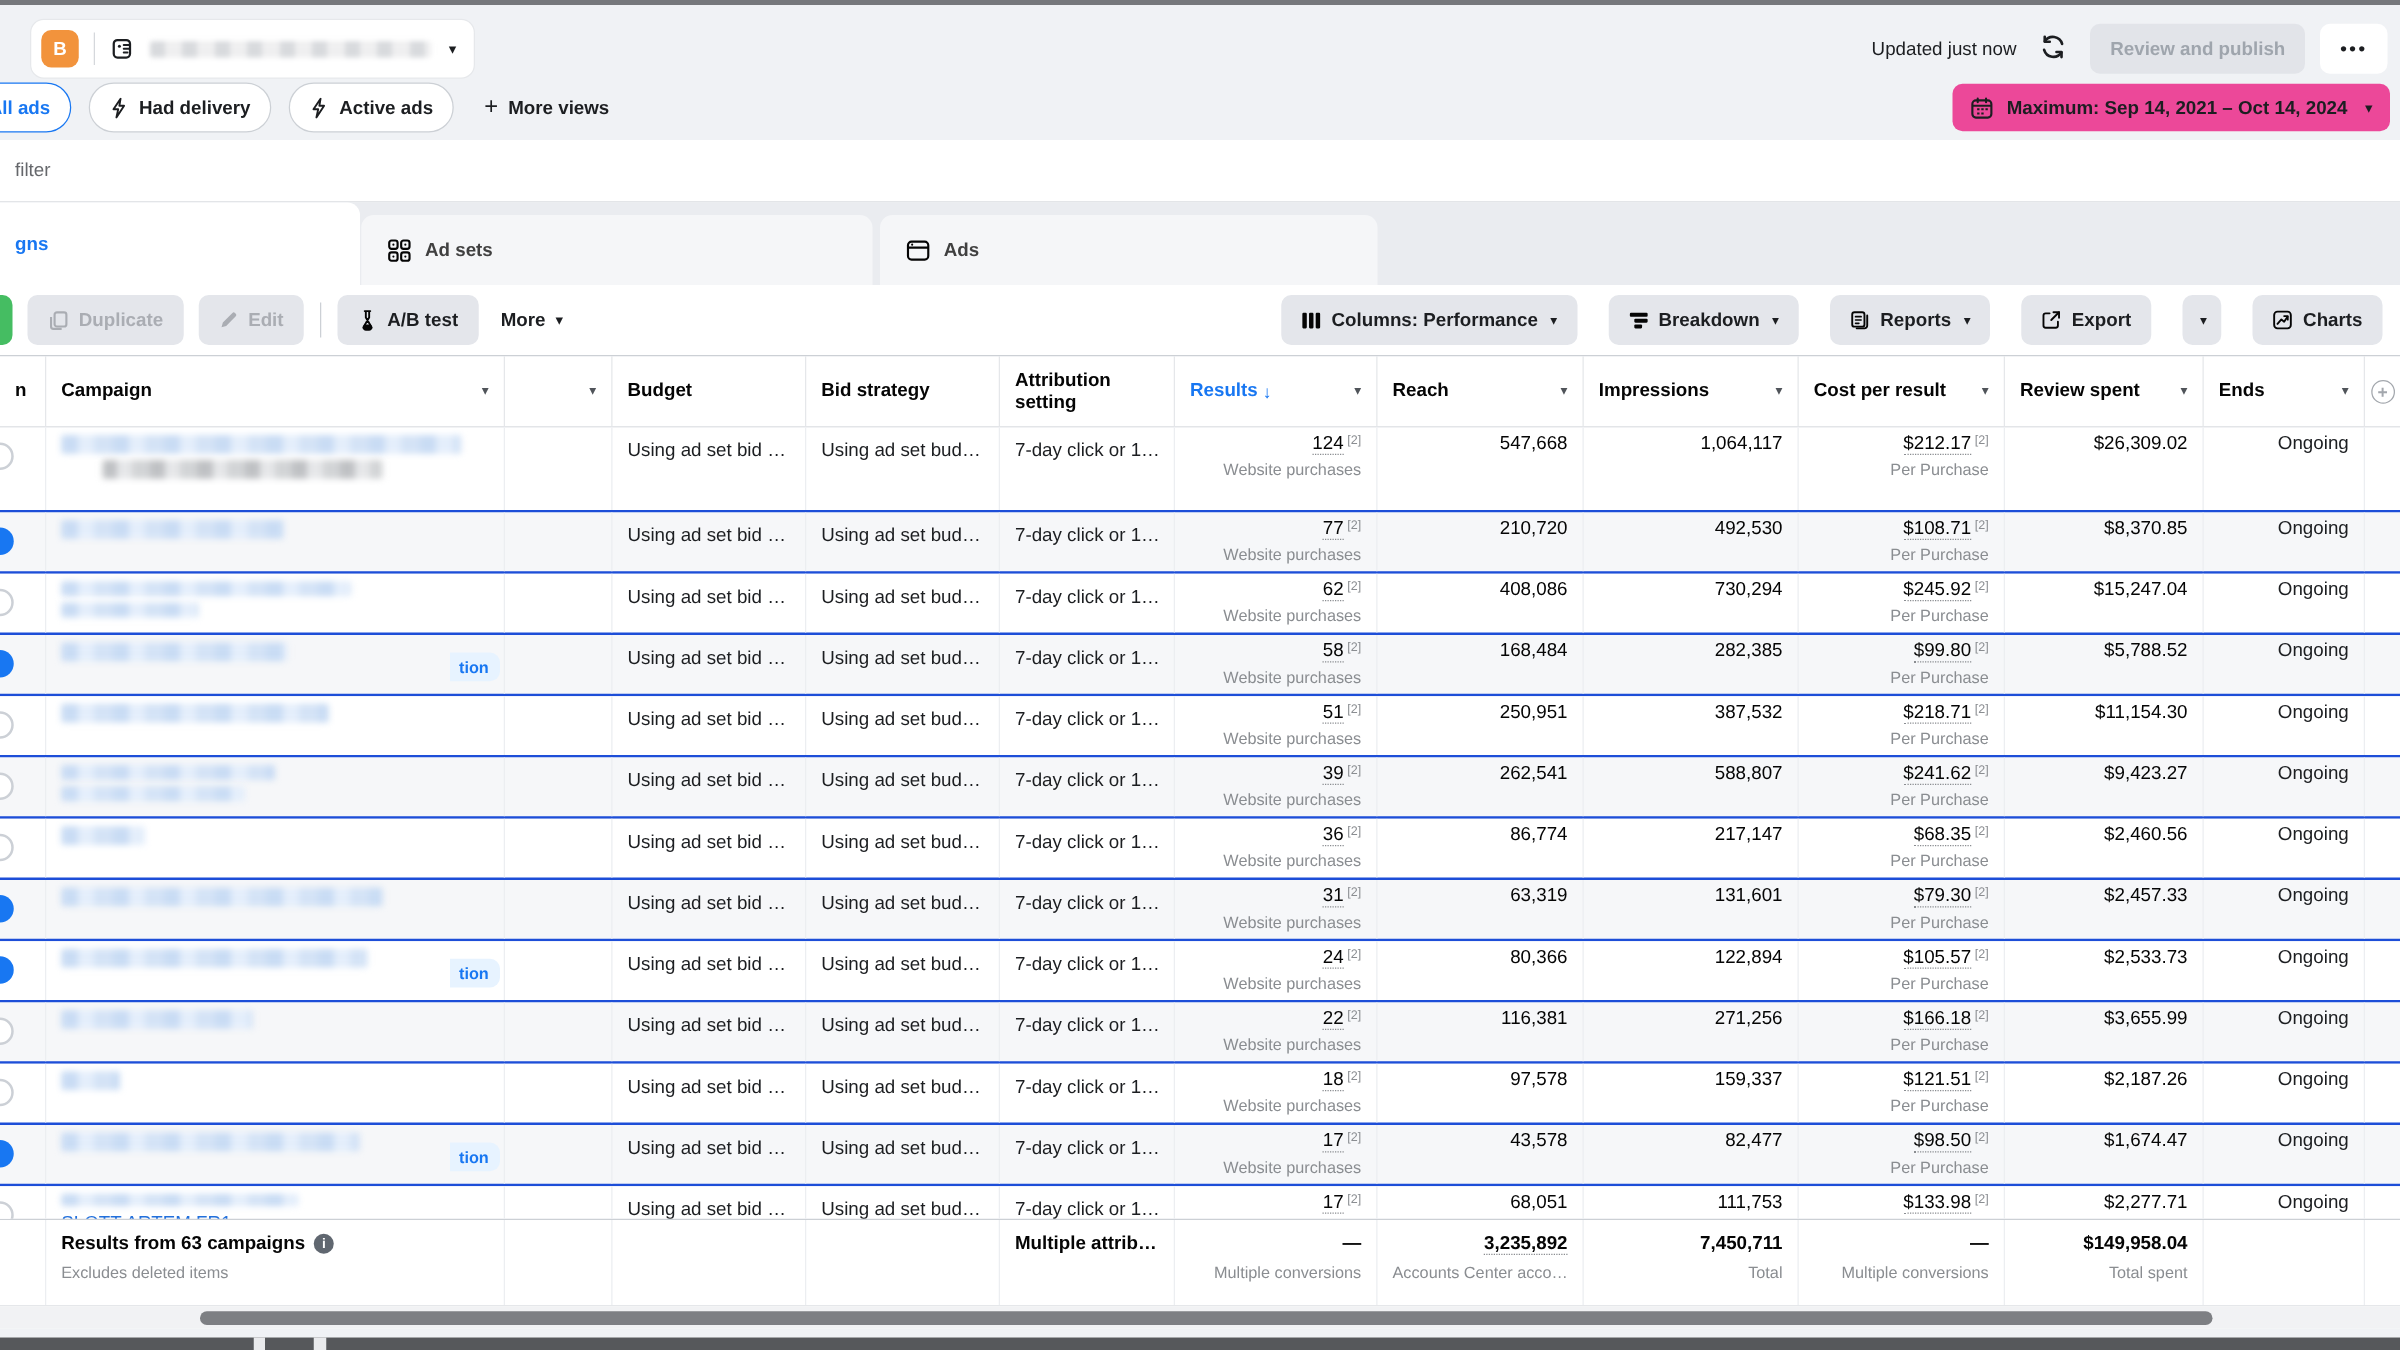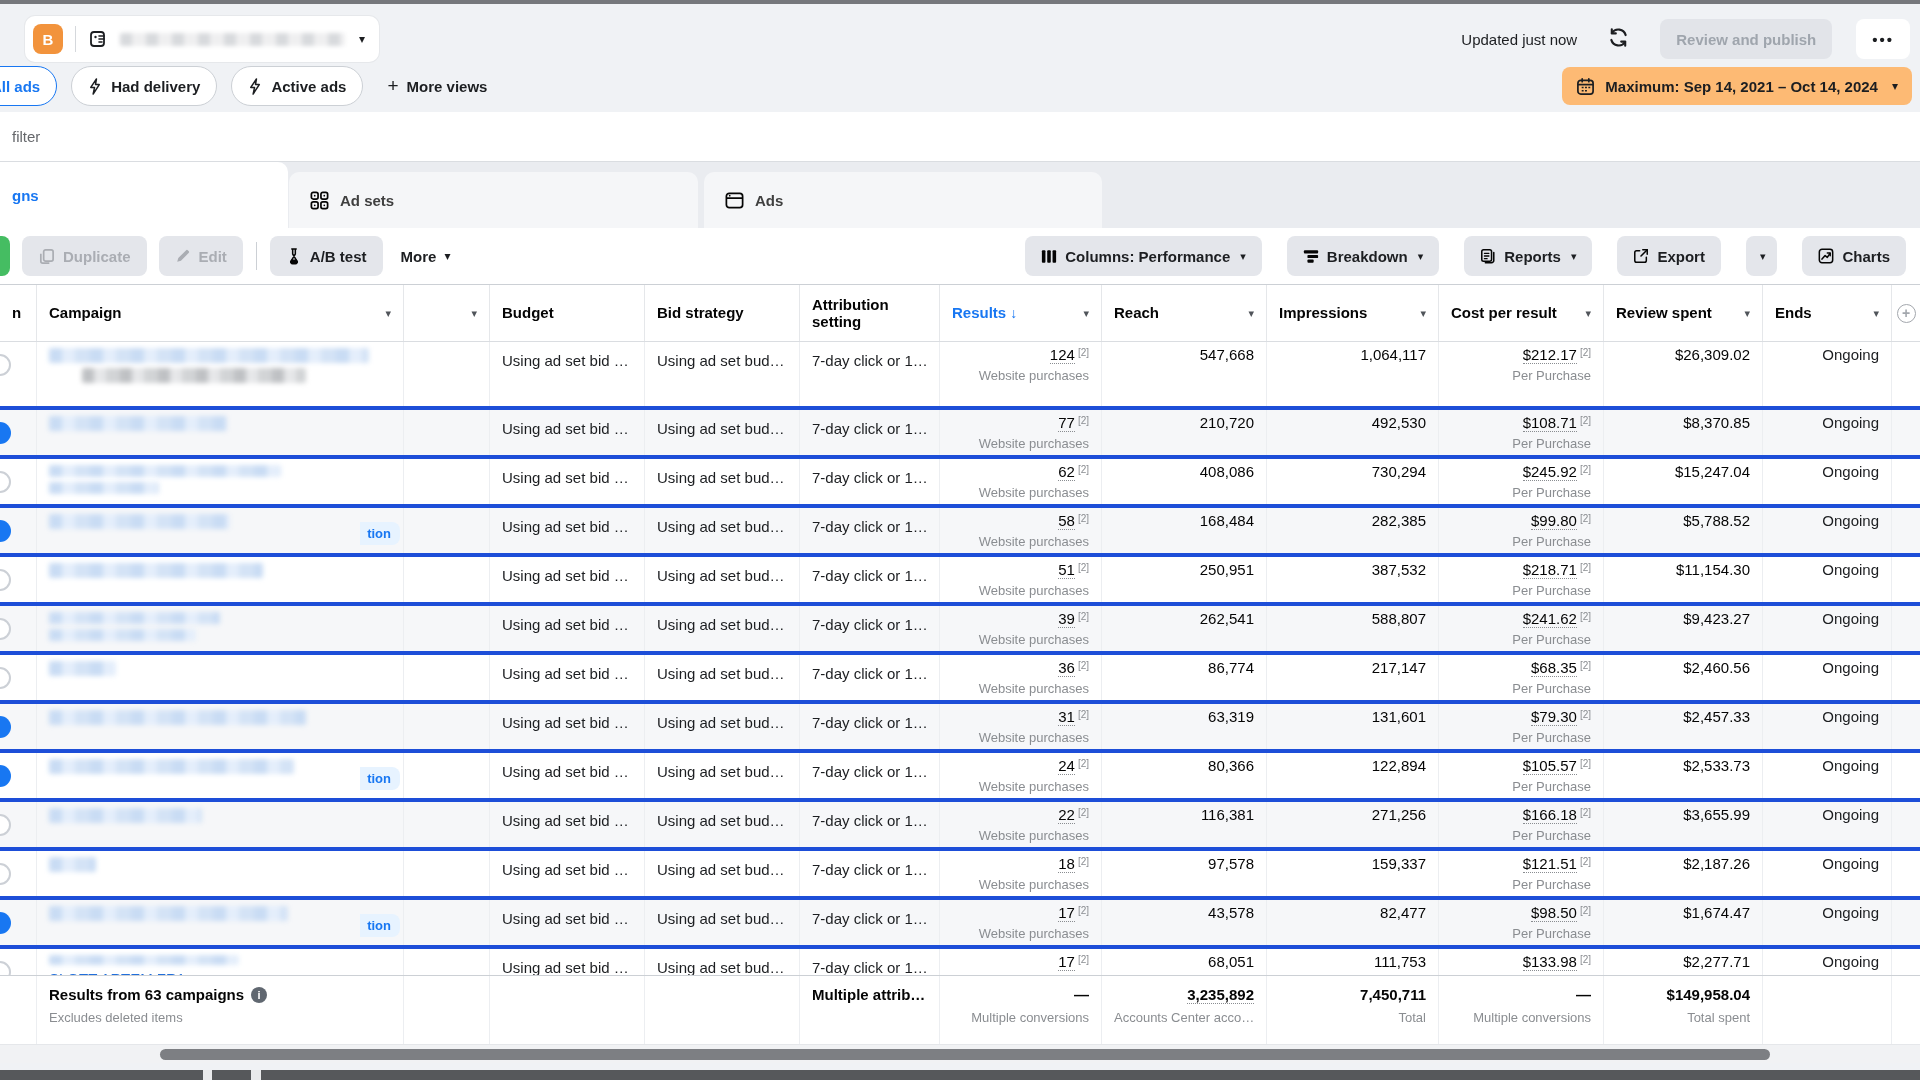--- a/index.html
+++ b/index.html
@@ -10,35 +10,35 @@
   
   .top-strip { height:4px; background:#76787c; flex:none; }
   .chrome { height:108px; background:#f0f2f5; flex:none; position:relative; }
   .chrome-row1 { display:flex; align-items:center; padding:12px 16px 0 25px; height:58px; }
   .account-pill { display:flex; align-items:center; background:#fff; border-radius:10px; height:46px; padding:0 14px 0 8px; box-shadow:0 0 0 1px rgba(0,0,0,0.04); cursor:pointer; }
   .avatar { width:30px; height:30px; border-radius:8px; background:#f2933c; color:#fff; font-weight:bold; font-size:15px; display:flex; align-items:center; justify-content:center; }
   .pill-divider { width:1px; height:26px; background:#d5d8dc; margin:0 12px; }
   .icon { display:inline-flex; align-items:center; justify-content:center; }
   .icon svg { display:block; }
   .caret { font-size:12px; color:#1c1e21; margin-left:14px; }
-  .chrome-right { margin-left:auto; display:flex; align-items:center; gap:24px; }
+  .chrome-right { margin-left:auto; display:flex; align-items:center; gap:12px; }
   .updated { font-size:15px; color:#1c1e21; }
   .iconbtn { background:transparent; border:none; cursor:pointer; color:#1c1e21; padding:6px; }
   .btn { border:none; border-radius:8px; height:40px; font-size:15px; font-weight:600; font-family:inherit; cursor:pointer; display:inline-flex; align-items:center; gap:8px; padding:0 16px; }
   .btn-disabled { background:#e2e4e9; color:#9fa5ad; cursor:default; }
   .btn-white { background:#fff; color:#1c1e21; }
   .dots { letter-spacing:2px; font-weight:bold; margin-right:-6px; }
 
   .chrome-row2 { display:flex; align-items:center; padding:4px 4px 0 0; }
   .viewtab { display:inline-flex; align-items:center; gap:8px; height:40px; border-radius:20px; background:#fff; border:1px solid #ccd0d5; padding:0 16px; font-size:15px; font-weight:600; color:#1c1e21; cursor:pointer; }
   .viewtab.active { border:1px solid #1877f2; color:#1877f2; margin-left:-26px; }
   .viewtab + .viewtab, .more-views { margin-left:14px; }
   .more-views { display:inline-flex; align-items:center; gap:8px; font-size:15px; font-weight:600; cursor:pointer; padding:0 10px; height:40px; }
   .more-views .plus { font-size:19px; font-weight:400; }
-  .date-pill { margin-left:auto; margin-right:4px; display:inline-flex; align-items:center; gap:10px; height:38px; background:#fdba74; border-radius:8px; padding:0 14px; font-size:15px; font-weight:600; cursor:pointer; }
+  .date-pill { margin-left:auto; margin-right:4px; display:inline-flex; align-items:center; gap:10px; height:38px; background:#ec4899; border-radius:8px; padding:0 14px; font-size:15px; font-weight:600; cursor:pointer; }
   .date-pill .caret { margin-left:4px; }
 
   
   .filter-bar { height:50px; background:#fff; border-bottom:1px solid #dadde1; display:flex; align-items:center; padding-left:12px; font-size:15px; color:#65676b; flex:none; }
 
   
   .tabstrip { height:66px; background:#eaecf0; position:relative; flex:none; }
   .ltab { position:absolute; border-radius:10px 10px 0 0; display:flex; align-items:center; gap:10px; padding:0 20px; font-size:15px; font-weight:700; cursor:pointer; }
   .ltab.selected { left:-60px; width:348px; top:0; bottom:0; background:#fff; color:#1877f2; padding-left:72px; }
   .ltab.plain { top:10px; bottom:0; background:#f5f6f8; color:#404040; }
@@ -60,21 +60,21 @@
   .grid { display:grid; grid-template-columns:37px 367px 86px 155px 155px 140px 162px 165px 172px 165px 159px 129px 28px; }
   .thead { height:58px; border-top:1px solid #ccd0d5; border-bottom:1px solid #dadde1; background:#fff; flex:none; }
   .th { display:flex; align-items:center; font-size:15px; font-weight:700; color:#050505; padding:0 12px; border-right:1px solid #e5e7ea; cursor:pointer; line-height:1.15; }
   .th:last-child { border-right:none; }
   .th .hcaret { margin-left:auto; font-size:11px; color:#50545a; }
   .th.results-h { color:#1877f2; }
   .th.results-h .sort-arrow { margin-left:4px; font-size:14px; }
   .plus-circle { width:19px; height:19px; border-radius:50%; border:1.5px solid #a3a7ad; color:#a3a7ad; font-size:14px; line-height:16px; text-align:center; margin:0 auto; }
 
   .tbody { height:633px; overflow:hidden; flex:none; }
-  .trow { border-bottom:4px solid #1d4ed8; height:49px; background:#fff; }
+  .trow { border-bottom:2px solid #1d4ed8; height:49px; background:#fff; }
   .trow.tall { height:68px; }
   .trow.tint { background:#f6f7f9; }
   .td { padding:6px 12px 0 12px; border-right:1px solid #eceef1; overflow:hidden; position:relative; font-size:15px; color:#1c1e21; }
   .td:last-child { border-right:none; }
   .c-toggle { padding:0; }
   .toggle { display:block; width:22px; height:22px; border-radius:50%; margin:12px 0 0 -11px; cursor:pointer; }
   .toggle.on { background:#1877f2; }
   .toggle.off { background:#fff; border:2px solid #ccd0d6; }
   .blur { height:15px; border-radius:2px; margin-bottom:5px; filter:blur(2.5px); background:repeating-linear-gradient(90deg,#c9dcf4 0 13px,#e4eefb 13px 26px,#d4e3f6 26px 41px); }
   .blur.gray { background:repeating-linear-gradient(90deg,#bfc1c4 0 12px,#e6e7e9 12px 24px,#d2d4d6 24px 38px); }

